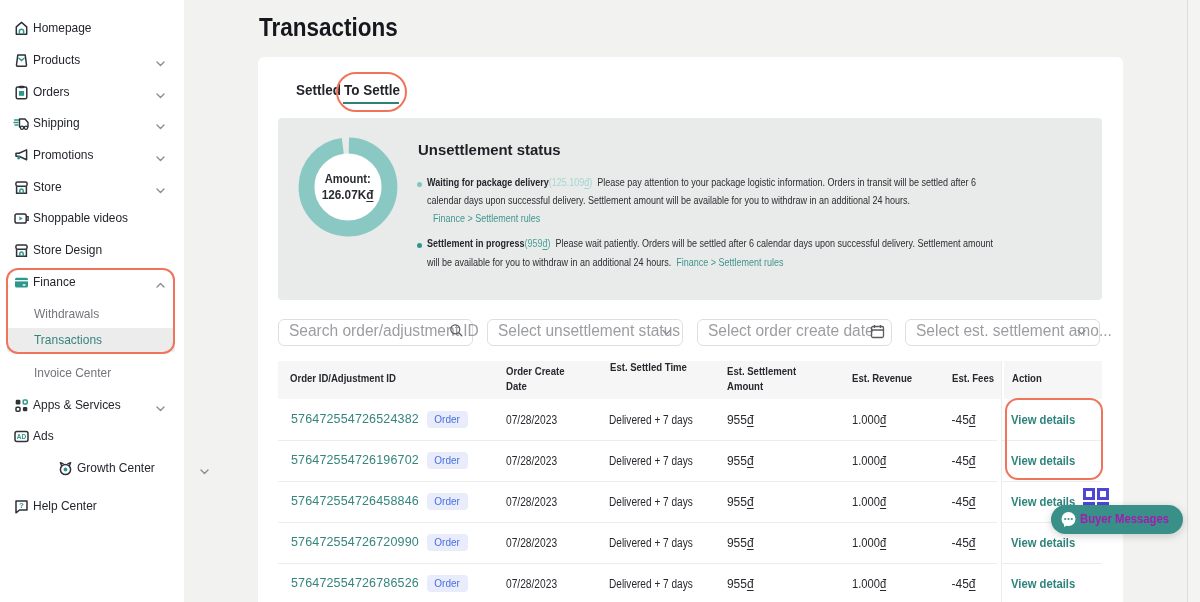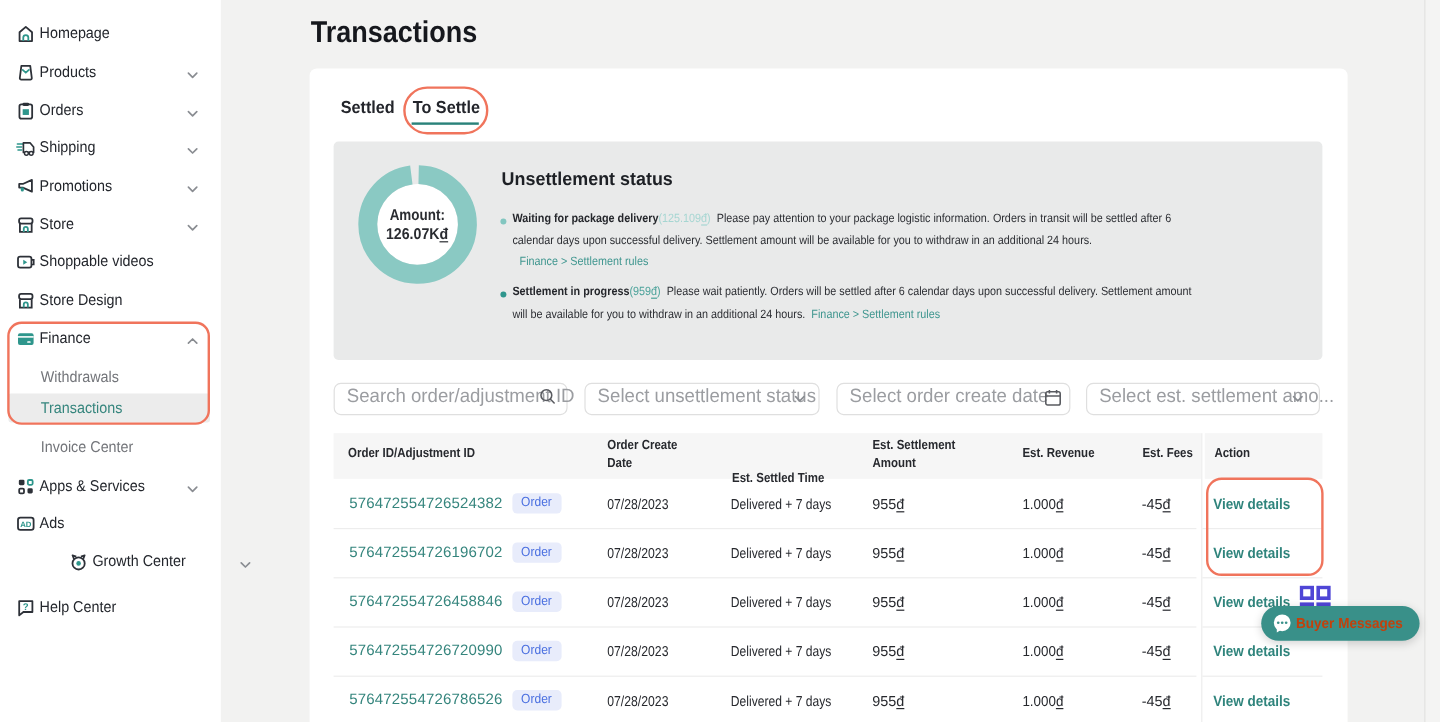--- a/index.html
+++ b/index.html
@@ -17,21 +17,21 @@
 .nav-item .chev { position:absolute; right:18px; top:7px; }
 .sub .lbl { left:34px; color:#73757a; }
 #hl-trans { position:absolute; left:7px; top:328px; width:168px; height:24px; background:#ececec; border-radius:2px; }
 #rect-side { position:absolute; left:6px; top:268px; width:169px; height:86px; border:2px solid #f0745c; border-radius:12px; }
 
 #title { position:absolute; left:259px; top:12.4px; font-size:25px; line-height:30px; font-weight:bold; color:#16181d; white-space:nowrap; }
 #title .sx { transform:scaleX(0.90); }
 #card { position:absolute; left:258px; top:57px; width:865px; height:545px; background:#fff; border-radius:6px 6px 0 0; }
 .tab { position:absolute; top:81.2px; font-size:14.5px; line-height:18px; font-weight:bold; color:#23252b; white-space:nowrap; }
 .tab .sx { transform:scaleX(0.93); }
-#tab1 { left:284px; }
+#tab1 { left:296px; }
 #tab2 { left:343.5px; }
 #tab-underline { position:absolute; left:343px; top:101.5px; width:56px; height:2.5px; background:#2a827a; }
 #rect-tab { position:absolute; left:336px; top:72px; width:71px; height:40px; border:2px solid #f0745c; border-radius:20px; }
 
 #panel { position:absolute; left:278px; top:118px; width:824px; height:182px; background:#e9eaea; border-radius:4px; }
 #donut { position:absolute; left:298px; top:137px; }
 .donut-t { position:absolute; left:298px; width:100px; text-align:center; font-size:13px; line-height:16px; font-weight:bold; color:#2a2c31; white-space:nowrap; }
 #ustatus { position:absolute; left:418px; top:139.5px; font-size:15.5px; line-height:20px; font-weight:bold; color:#1d2025; white-space:nowrap; }
 #ustatus .sx { transform:scaleX(0.963); }
 .bullet { position:absolute; width:5px; height:5px; border-radius:50%; }
@@ -56,21 +56,21 @@
 .rowline { position:absolute; height:1px; background:#ededed; }
 .cell { position:absolute; font-size:12px; line-height:15px; color:#27292e; white-space:nowrap; }
 .oid { position:absolute; font-size:12.5px; line-height:15px; color:#35857d; letter-spacing:0.15px; white-space:nowrap; }
 .chip { position:absolute; left:427px; width:41px; height:17px; background:#e8ecfb; border-radius:4px; color:#4a6fe0; font-size:11px; line-height:17px; text-align:center; white-space:nowrap; }
 .chip .sxc { transform:scaleX(0.91); }
 .vd { position:absolute; left:1011px; font-size:12.5px; line-height:15px; font-weight:bold; color:#2f847c; white-space:nowrap; }
 .vd .sx { transform:scaleX(0.90); }
 #rect-table { position:absolute; left:1004.5px; top:398px; width:98px; height:81.5px; border:2.2px solid #f0745c; border-radius:13px; }
 
 #pill { position:absolute; left:1051px; top:505px; width:132px; height:29px; background:#399089; border-radius:15px; box-shadow:0 2px 8px rgba(0,0,0,0.18); }
-#pill-text { position:absolute; left:1080px; top:505px; height:29px; line-height:29px; font-size:12px; font-weight:bold; color:#c2410c; white-space:nowrap; }
+#pill-text { position:absolute; left:1080px; top:505px; height:29px; line-height:29px; font-size:12px; font-weight:bold; color:#a21caf; white-space:nowrap; }
 #pill-text .sx { transform:scaleX(0.94); }
 </style>
 </head>
 <body>
 
 <div id="sidebar"></div>
 <div id="hl-trans"></div>
 <div id="nav">
     <div class="nav-item" style="top:16px;">
       <span class="ic"><svg width="17" height="17" viewBox="0 0 17 17">
@@ -246,21 +246,21 @@
   </div>
 <div class="filt" style="left:904.5px; width:195.5px;">
     <span class="ph"><span class="sx">Select est. settlement amo...</span></span>
   </div>
 
 <div class="th-bg" style="left:278px; width:722.5px;"></div>
 <div class="th-bg" style="left:1004px; width:98px;"></div>
 <div class="vline"></div>
 <div class="th" style="left:290px; top:371.4px;"><span class="sx">Order ID/Adjustment ID</span></div>
 <div class="th" style="left:506px; top:364.1px;"><span class="sx">Order Create<br>Date</span></div>
-<div class="th" style="left:610px; top:392px;"><span class="sx">Est. Settled Time</span></div>
+<div class="th" style="left:610px; top:360px;"><span class="sx">Est. Settled Time</span></div>
 <div class="th" style="left:727px; top:364.1px;"><span class="sx">Est. Settlement<br>Amount</span></div>
 <div class="th" style="left:852px; top:371.4px;"><span class="sx">Est. Revenue</span></div>
 <div class="th" style="left:951.5px; top:371.4px;"><span class="sx">Est. Fees</span></div>
 <div class="th" style="left:1012px; top:371.4px;"><span class="sx">Action</span></div>
 
 <div id="rows">
     <div class="oid" style="left:291px; top:411.8px;">576472554726524382</div>
     <div class="chip" style="top:411px;"><span class="sxc">Order</span></div>
     <div class="cell" style="left:505.9px; top:412.5px;"><span class="sx" style="transform:scaleX(0.85);">07/28/2023</span></div>
     <div class="cell" style="left:609.1px; top:412.5px;"><span class="sx" style="transform:scaleX(0.84);">Delivered + 7 days</span></div>

